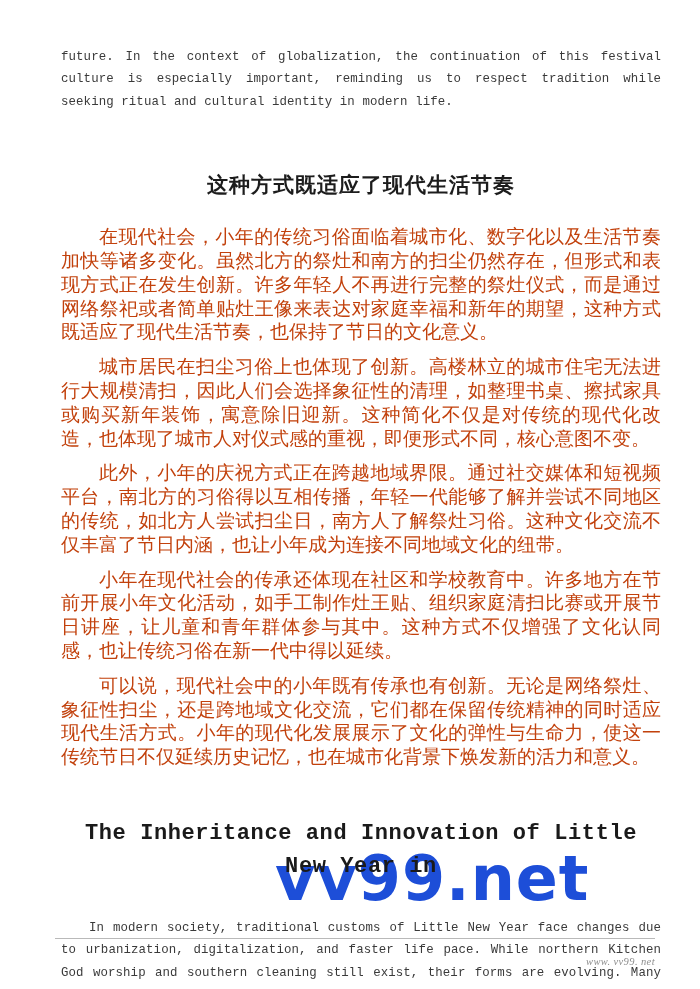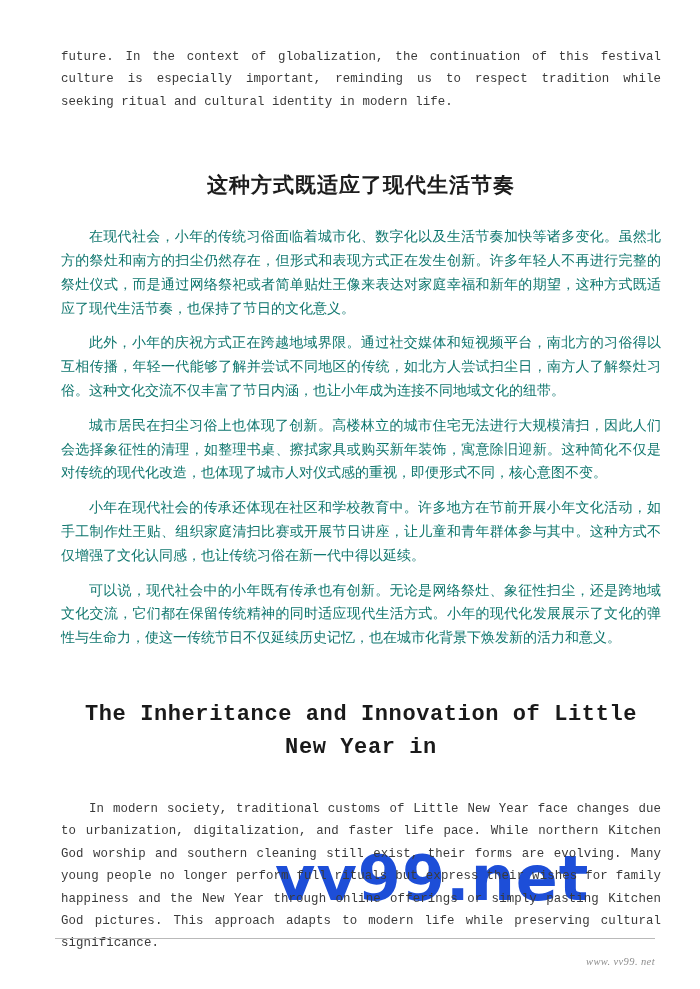--- a/index.html
+++ b/index.html
@@ -65,23 +65,23 @@
     font-weight: bold;
     color: #1c1c1c;
     text-align: center;
     letter-spacing: 1px;
     margin: 0;
   }
 
   
   .cn-para {
     font-family: "DejaVu Serif", "Liberation Serif", serif;
-    font-size: 14px;
+    font-size: 19px;
     line-height: 23.8px;
-    color: #0f766e;
+    color: #c2410c;
     text-align: justify;
     text-justify: inter-ideograph;
     margin: 0;
     text-indent: 2em;
   }
   .cn-para + .cn-para {
     margin-top: 11px;
   }
 
   
@@ -140,22 +140,22 @@
 
     <p class="en-para">future. In the context of globalization, the continuation of this festival culture is especially important, reminding us to respect tradition while seeking ritual and cultural identity in modern life.</p>
 
     <div class="gap-before-cn-heading"></div>
 
     <h1 class="cn-heading">这种方式既适应了现代生活节奏</h1>
 
     <div class="gap-after-cn-heading"></div>
 
     <p class="cn-para">在现代社会，小年的传统习俗面临着城市化、数字化以及生活节奏加快等诸多变化。虽然北方的祭灶和南方的扫尘仍然存在，但形式和表现方式正在发生创新。许多年轻人不再进行完整的祭灶仪式，而是通过网络祭祀或者简单贴灶王像来表达对家庭幸福和新年的期望，这种方式既适应了现代生活节奏，也保持了节日的文化意义。</p>
+    <p class="cn-para">城市居民在扫尘习俗上也体现了创新。高楼林立的城市住宅无法进行大规模清扫，因此人们会选择象征性的清理，如整理书桌、擦拭家具或购买新年装饰，寓意除旧迎新。这种简化不仅是对传统的现代化改造，也体现了城市人对仪式感的重视，即便形式不同，核心意图不变。</p>
     <p class="cn-para">此外，小年的庆祝方式正在跨越地域界限。通过社交媒体和短视频平台，南北方的习俗得以互相传播，年轻一代能够了解并尝试不同地区的传统，如北方人尝试扫尘日，南方人了解祭灶习俗。这种文化交流不仅丰富了节日内涵，也让小年成为连接不同地域文化的纽带。</p>
-    <p class="cn-para">城市居民在扫尘习俗上也体现了创新。高楼林立的城市住宅无法进行大规模清扫，因此人们会选择象征性的清理，如整理书桌、擦拭家具或购买新年装饰，寓意除旧迎新。这种简化不仅是对传统的现代化改造，也体现了城市人对仪式感的重视，即便形式不同，核心意图不变。</p>
     <p class="cn-para">小年在现代社会的传承还体现在社区和学校教育中。许多地方在节前开展小年文化活动，如手工制作灶王贴、组织家庭清扫比赛或开展节日讲座，让儿童和青年群体参与其中。这种方式不仅增强了文化认同感，也让传统习俗在新一代中得以延续。</p>
     <p class="cn-para">可以说，现代社会中的小年既有传承也有创新。无论是网络祭灶、象征性扫尘，还是跨地域文化交流，它们都在保留传统精神的同时适应现代生活方式。小年的现代化发展展示了文化的弹性与生命力，使这一传统节日不仅延续历史记忆，也在城市化背景下焕发新的活力和意义。</p>
 
     <div class="gap-before-en-heading"></div>
 
     <h1 class="en-heading">
       <span>The Inheritance and Innovation of Little New Year in</span><br>
     </h1>
 
     <div class="gap-after-en-heading"></div>

